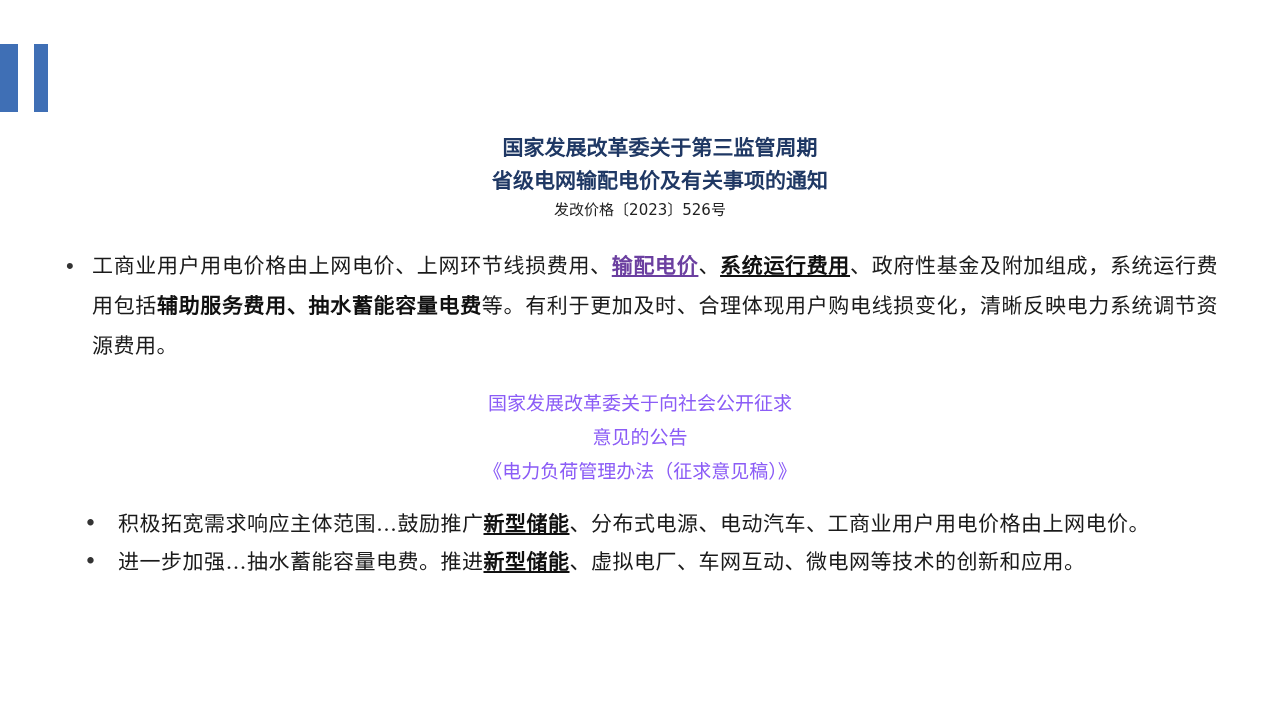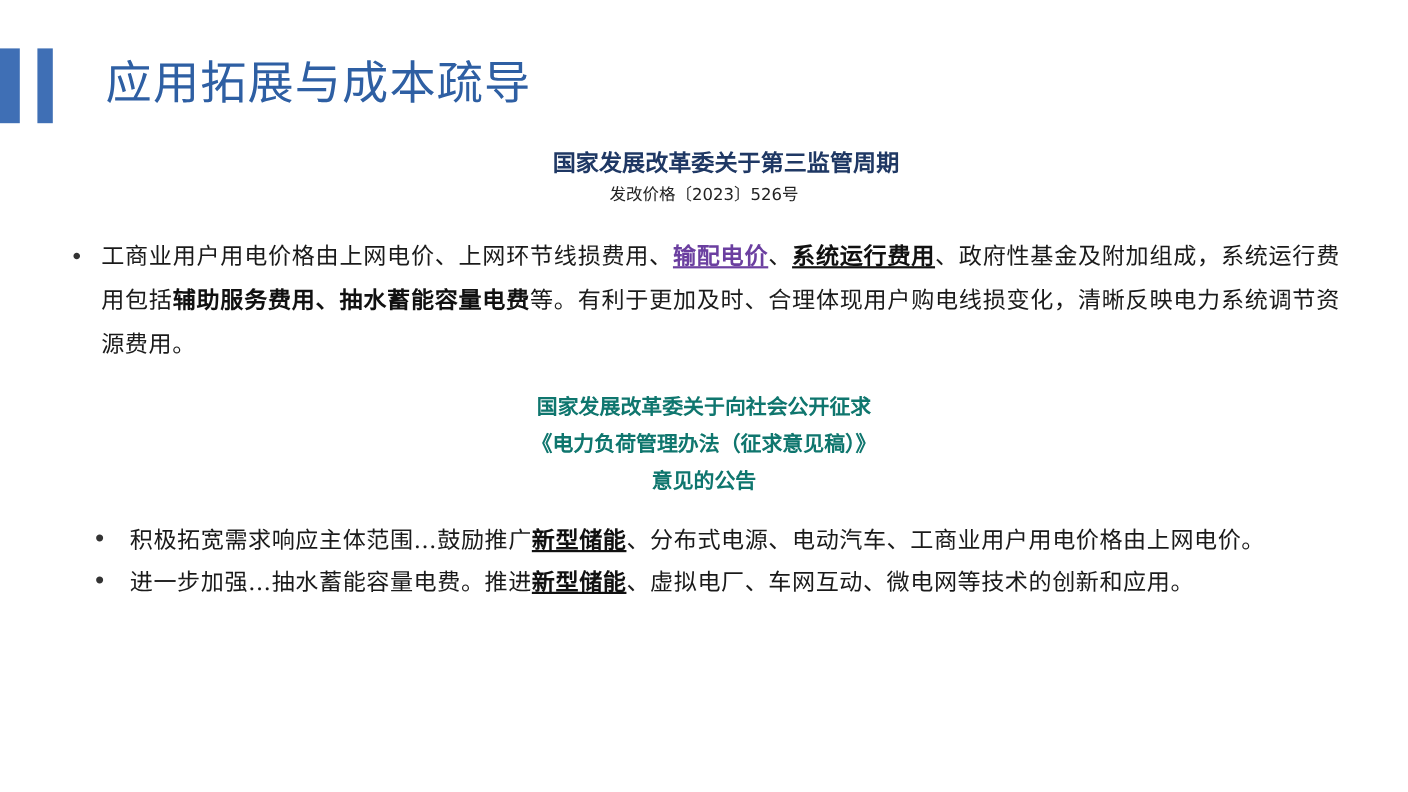--- a/index.html
+++ b/index.html
@@ -113,22 +113,22 @@
   }
   .b-only {
     font-weight: bold;
     color: #111111;
   }
 
   
   .doc-heading2 {
     margin-top: 20px;
     text-align: center;
-    color: #0f766e;
-    font-weight: bold;
+    color: #8b5cf6;
+    font-weight: normal;
     font-size: 19px;
     line-height: 34px;
     font-family: "DejaVu Sans", "Liberation Sans", sans-serif;
   }
 
   .bullet-list {
     margin-top: 18px;
     padding: 0 70px 0 78px;
   }
   .li {
@@ -153,41 +153,41 @@
   }
 </style>
 </head>
 <body>
 
 <div class="title-row">
   <div class="title-bars">
     <div class="bar bar-a"></div>
     <div class="bar bar-b"></div>
   </div>
-  <div class="slide-title">应用拓展与成本疏导</div>
 </div>
 
 <div class="content">
 
   <div>
     <div class="doc-heading">国家发展改革委关于第三监管周期</div>
+    <div class="doc-heading">省级电网输配电价及有关事项的通知</div>
   </div>
   <div class="doc-number">发改价格〔2023〕526号</div>
 
   <div class="bullet-block">
     <span class="bullet-dot">•</span>
     <div class="para">
       <span>工商业用户用电价格由上网电价、上网环节线损费用、</span><span class="u-bold-purple">输配电价</span><span>、</span><span class="u-bold">系统运行费用</span><span>、政府性基金及附加组成，系统运行费用包括</span><span class="b-only">辅助服务费用、抽水蓄能容量电费</span><span>等。有利于更加及时、合理体现用户购电线损变化，清晰反映电力系统调节资源费用。</span>
     </div>
   </div>
 
   <div class="doc-heading2">
     <div>国家发展改革委关于向社会公开征求</div>
+    <div>意见的公告</div>
     <div>《电力负荷管理办法（征求意见稿）》</div>
-    <div>意见的公告</div>
   </div>
 
   <div class="bullet-list">
 
     <div class="li">
       <span class="dot">•</span>
       <span>积极拓宽需求响应主体范围…鼓励推广</span><span class="u-bold">新型储能</span><span>、分布式电源、电动汽车、工商业用户用电价格由上网电价。</span>
     </div>
 
     <div class="li">

